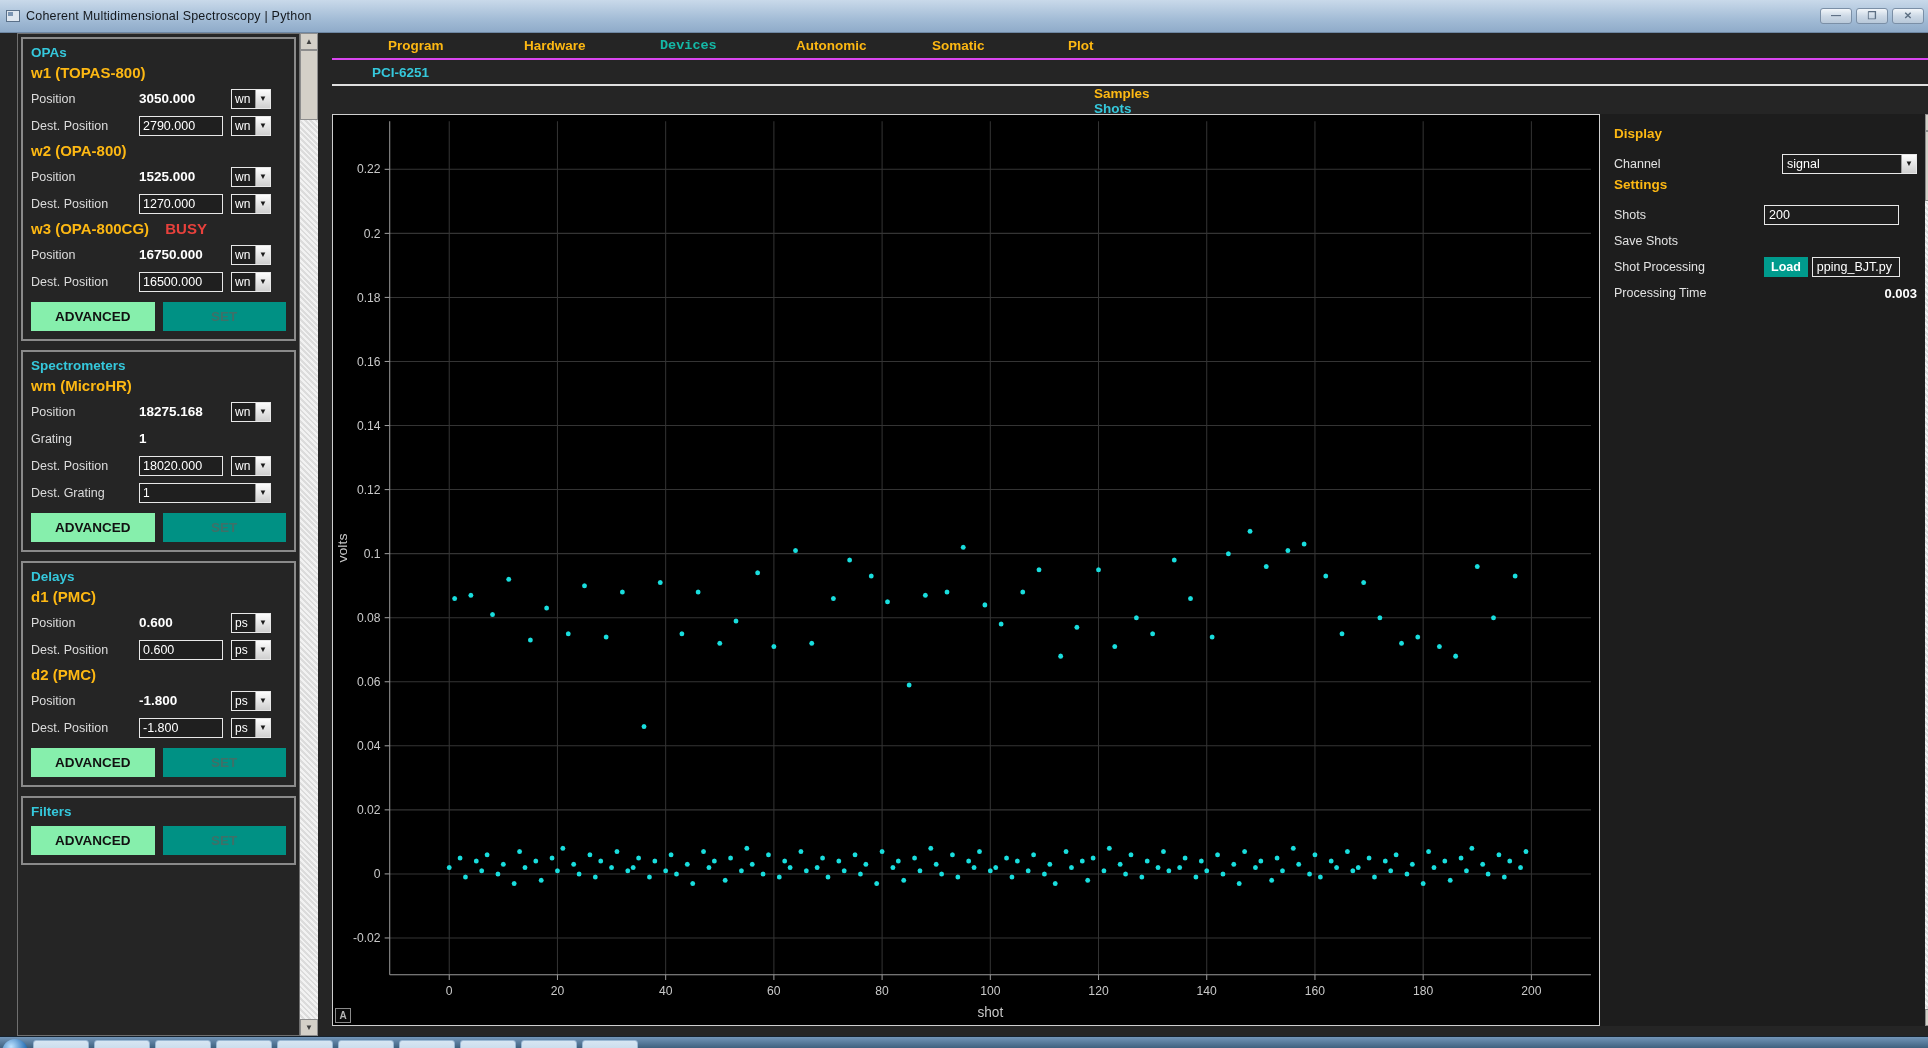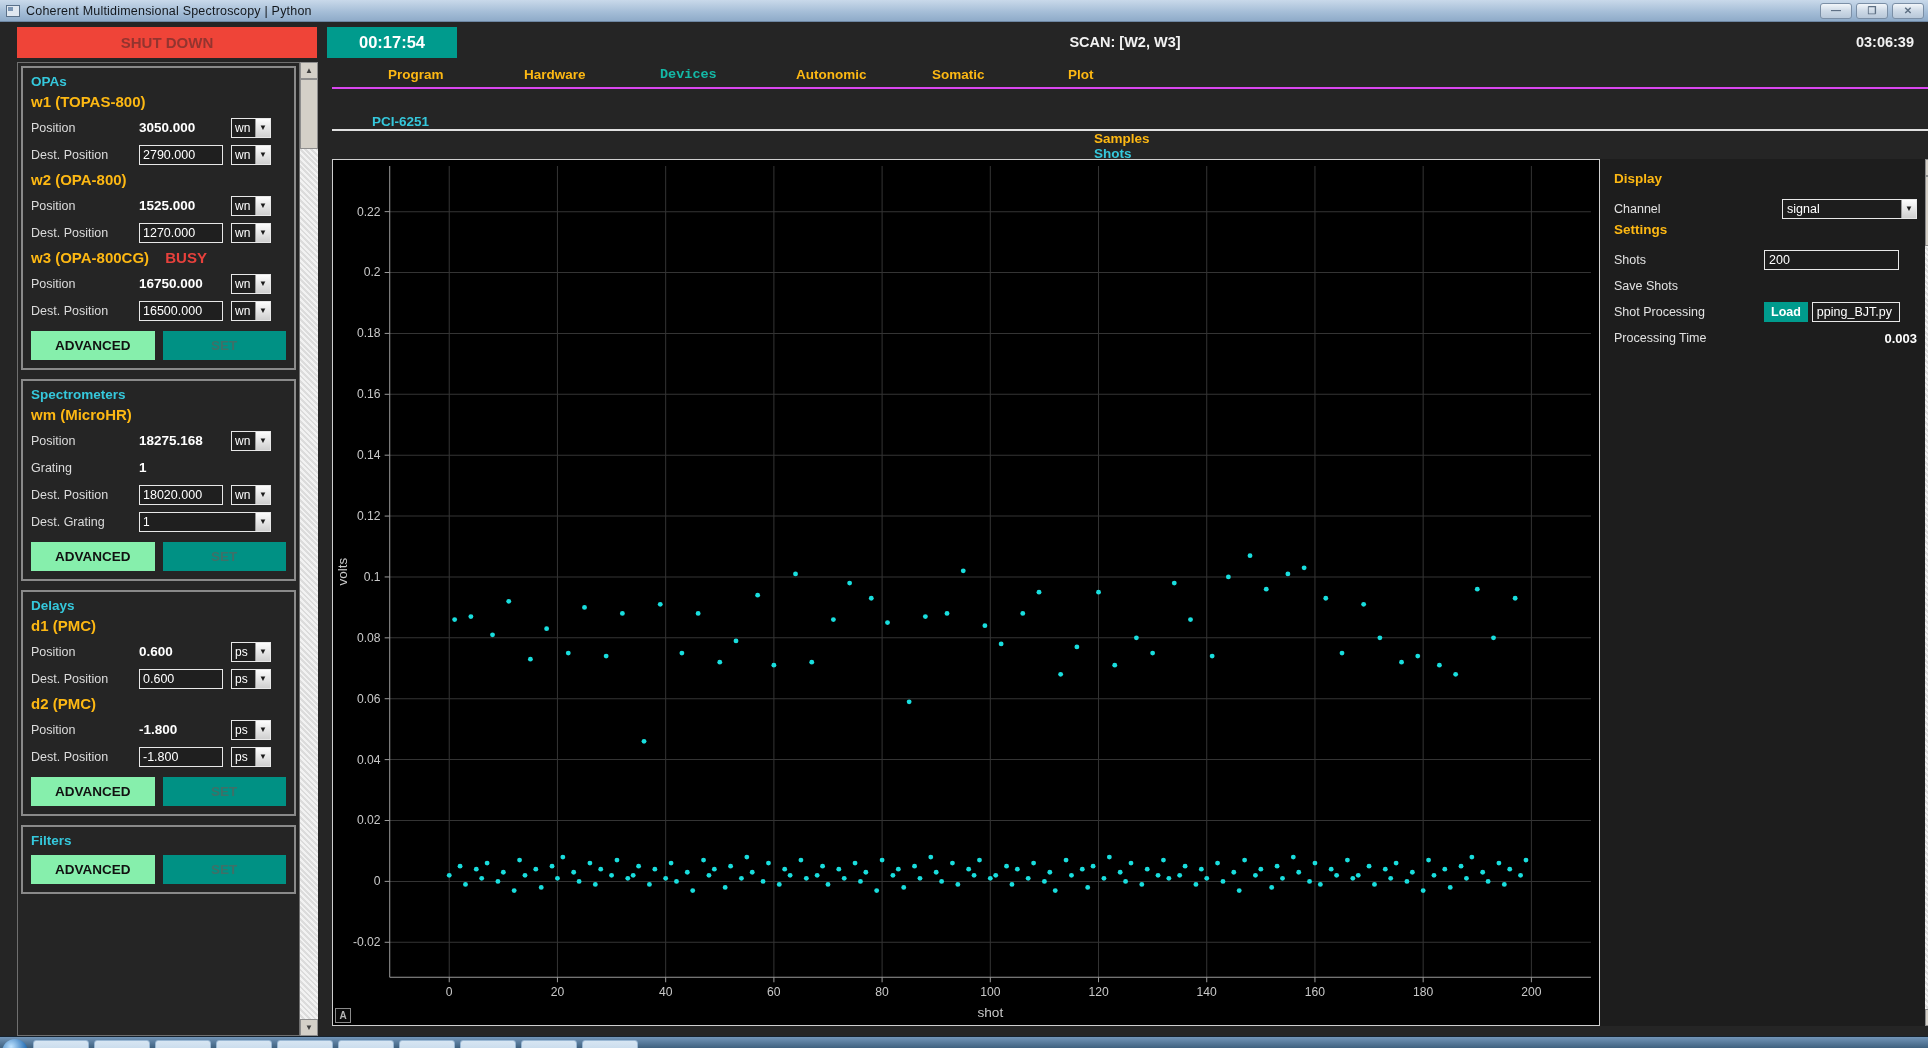--- a/index.html
+++ b/index.html
@@ -2,21 +2,21 @@
 <html><head>
 <meta charset="utf-8">
 <style>
   * { margin:0; padding:0; box-sizing:border-box; }
   html,body { width:1928px; height:1048px; overflow:hidden; background:#1c1c1c;
               font-family:"Liberation Sans", sans-serif; }
   .screen { width:1928px; height:1048px; display:flex; flex-direction:column; background:#252525; }
 
   
   .titlebar { height:22px; flex:0 0 22px; background:linear-gradient(#c9d9ea,#a3bcd6 60%,#8fabc9);
-              display:flex; align-items:center; padding:8px 4px; border-bottom:1px solid #6e87a3; }
+              display:flex; align-items:center; padding:16px 4px; border-bottom:1px solid #6e87a3; }
   .titlebar .wicon { width:14px; height:12px; background:#dfe7f0; border:1px solid #5a7089; margin:0 6px 0 2px;
                      position:relative; }
   .titlebar .wicon::after{ content:""; position:absolute; left:1px; top:1px; width:5px; height:4px; background:#7c96b4; }
   .titlebar .wtitle { font-size:12.5px; color:#14181d; letter-spacing:.2px; }
   .titlebar .wbtns { margin-left:auto; display:flex; gap:4px; }
   .wbtn { width:32px; height:16px; border:1px solid #7b8fa6; border-radius:3px;
           background:linear-gradient(#f2f6fa,#cdd9e6 50%,#b8c8d9); color:#5d6f83;
           font-size:10px; line-height:14px; text-align:center; font-weight:bold; }
 
   
@@ -60,21 +60,21 @@
   .scr-btn { height:17px; background:#d4d0c8; border:1px solid #8d8d8d; color:#404040; font-size:8px;
              text-align:center; line-height:15px; }
   .scr-thumb { height:70px; background:#d4d0c8; border:1px solid #8d8d8d; }
   .scr-fill { flex:1; }
 
   
   .main { flex:1; display:flex; flex-direction:column; min-width:0; padding-left:14px; }
   .menubar { height:27px; display:flex; align-items:center; gap:0; border-bottom:2px solid #d946ef; }
   .menu-item { width:136px; padding-left:56px; font-weight:bold; font-size:13.5px; color:#fdb813; }
   .menu-item.hl { color:#14b8a6;font-family:Liberation Mono, monospace; }
-  .devicebar { height:42px; display:flex; align-items:flex-end; border-bottom:2px solid #e0e0e0; }
+  .devicebar { height:26px; display:flex; align-items:center; border-bottom:2px solid #e0e0e0; }
   .device-item { padding-left:40px; font-weight:bold; font-size:13.5px; color:#35c8dc; }
   .tabbar { height:28px; display:flex; align-items:center;flex-direction:column; }
   .tab { width:160px; padding-left:44px; font-weight:bold; font-size:13.5px; }
   .tab.t-yellow { color:#fdb813; }
   .tab.t-cyan { color:#35c8dc; }
 
   .workarea { flex:1; display:flex; min-height:0; padding-bottom:10px; }
   .plot-widget { flex:0 0 1268px; border:1px solid #cfcfcf; background:#000; position:relative; }
   .plot-widget svg { width:100%; height:100%; display:block; }
   .abtn { position:absolute; left:2px; bottom:2px; width:16px; height:15px; border:1px solid #8a8a8a;
@@ -113,26 +113,20 @@
   <div class="titlebar">
     <div class="wicon"></div>
     <div class="wtitle">Coherent Multidimensional Spectroscopy | Python</div>
     <div class="wbtns">
       <div class="wbtn">—</div>
       <div class="wbtn">❐</div>
       <div class="wbtn">✕</div>
     </div>
   </div>
 
-  <div class="topbar">
-    <div class="btn-shutdown">SHUT DOWN</div>
-    <div class="timerbox">00:17:54</div>
-    <div class="scanlabel">SCAN: [W2, W3]</div>
-    <div class="clock">03:06:39</div>
-  </div>
 
   <div class="content">
 
     <div class="sidebar-wrap">
 
       <div class="sec">
         <div class="sec-title">OPAs</div>
         <div class="grp-h">
           <span>w1 (TOPAS-800)</span>
         </div>

